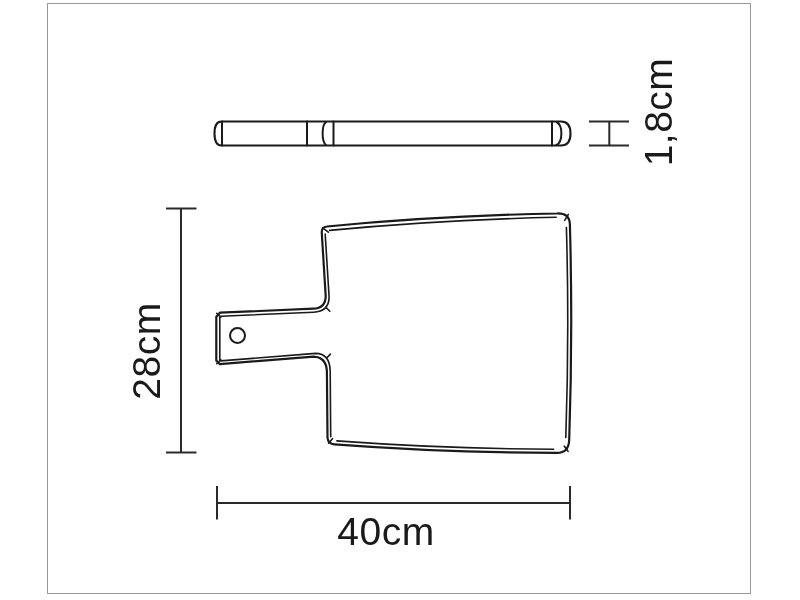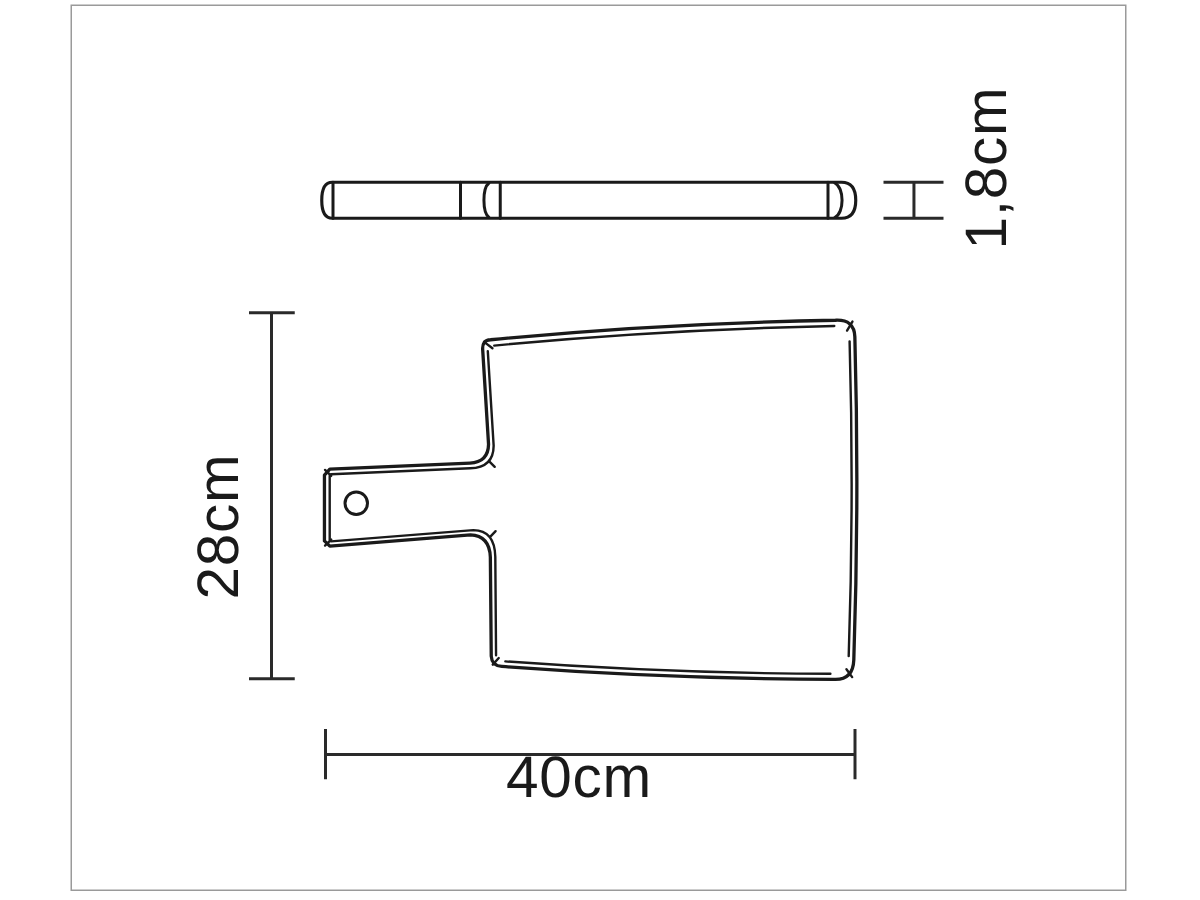--- a/index.html
+++ b/index.html
@@ -120,19 +120,19 @@
       <path d="M 570 486 V 519.5"></path>
     </g>
 
     <g stroke="#2a2a2a" fill="none" stroke-width="2" stroke-linecap="butt">
       <path d="M 589 121.5 H 629"></path>
       <path d="M 589 145.5 H 629"></path>
       <path d="M 609.3 121.5 V 145.5"></path>
     </g>
   </svg>
 
-  <div class="dim-label horizontal" style="left:386px; top:519px;">40cm</div>
+  <div class="dim-label horizontal" style="left:386px; top:531px;">40cm</div>
 
   <div class="dim-label vertical" style="left:146px; top:351px;">28cm</div>
 
   <div class="dim-label vertical" style="left:658px; top:112px;">1,8cm</div>
 
 </div>
 
 </body></html>

